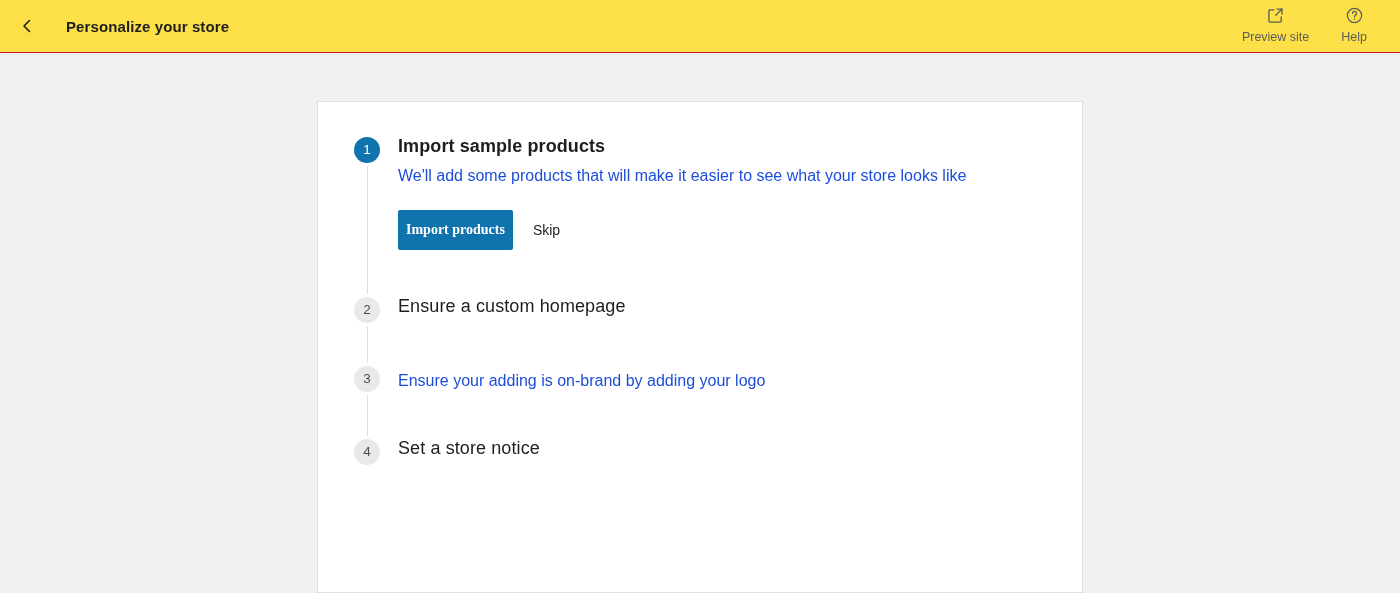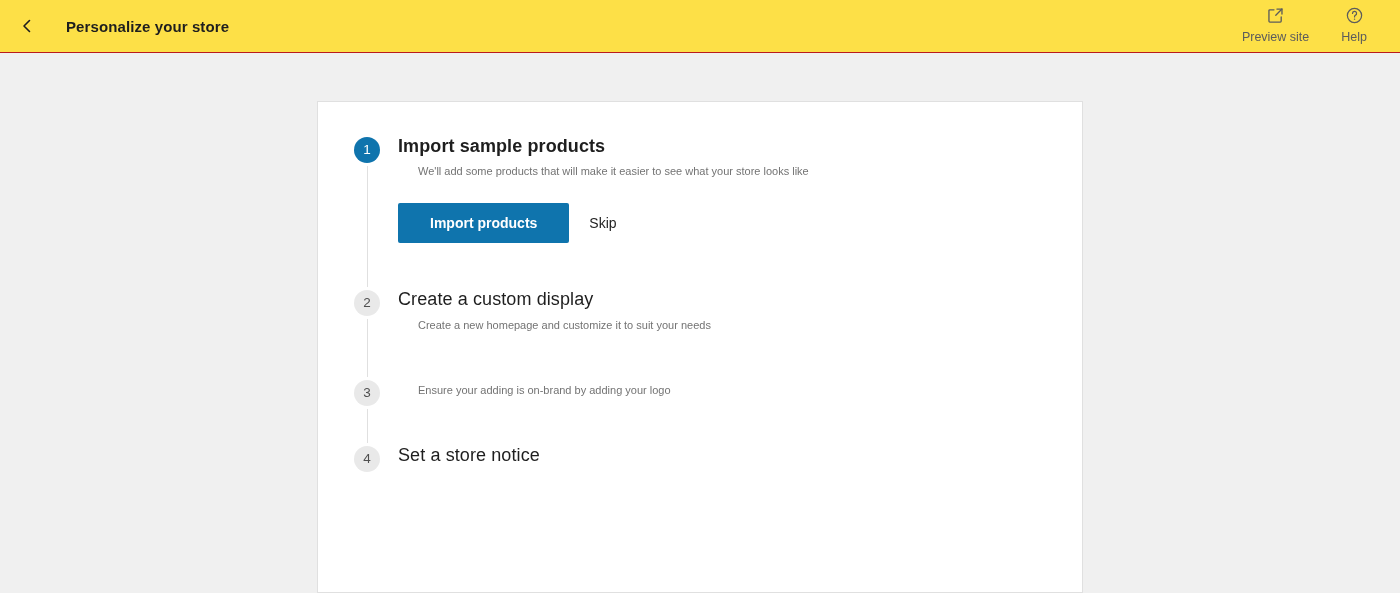--- a/index.html
+++ b/index.html
@@ -165,42 +165,41 @@
     font-size: 18px;
     font-weight: 400;
     color: #1e1e1e;
     line-height: 1.35;
     letter-spacing: 0.1px;
   }
   .step.is-active .step-title { font-weight: 700; }
 
   .step-desc {
     margin-top: 6px;
-    font-size: 11px;
-    color: #737373;
+    font-size: 16px;
+    color: #1d4ed8;
     line-height: 1.45;
-    margin-left: 20px;
   }
 
   .step-actions {
     margin-top: 23px;
     display: flex;
     align-items: center;
     gap: 6px;
   }
 
   .btn-primary {
     background: #0f74ad;
     color: #ffffff;
     border: none;
     border-radius: 2px;
     font-size: 14px;
     font-weight: 700;
-    font-family: Liberation Sans, sans-serif;
-    padding: 0 32px;
+    font-family: Liberation Serif, serif;
+    padding: 0 8px;
     height: 40px;
     line-height: 40px;
     cursor: pointer;
     white-space: nowrap;
   }
 
   .btn-link {
     background: none;
     border: none;
     color: #1e1e1e;
@@ -273,22 +272,21 @@
           </div>
         </div>
       </div>
 
       <div class="step">
         <div class="step-marker">
           <span class="step-badge">2</span>
           <span class="step-connector"></span>
         </div>
         <div class="step-body">
-          <div class="step-title">Create a custom display</div>
-          <div class="step-desc">Create a new homepage and customize it to suit your needs</div>
+          <div class="step-title">Ensure a custom homepage</div>
         </div>
       </div>
 
       <div class="step">
         <div class="step-marker">
           <span class="step-badge">3</span>
           <span class="step-connector"></span>
         </div>
         <div class="step-body">
           <div class="step-desc">Ensure your adding is on-brand by adding your logo</div>

